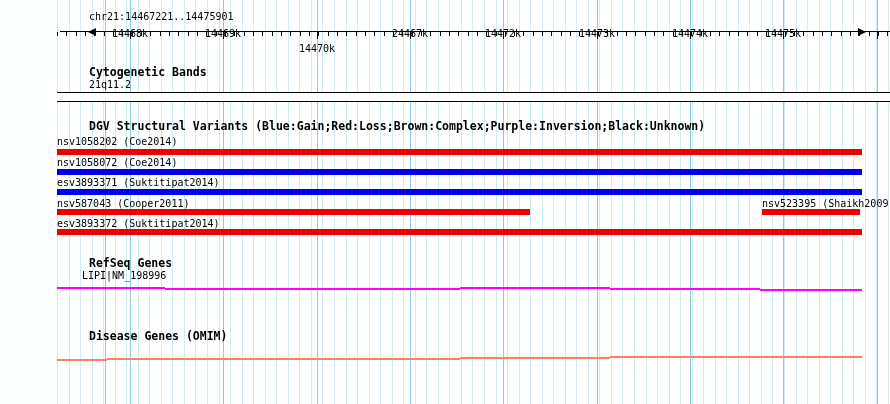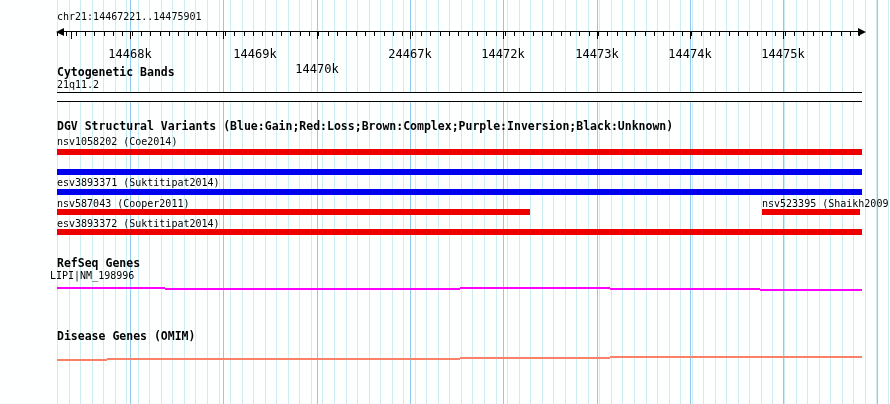--- a/index.html
+++ b/index.html
@@ -4,21 +4,21 @@
 <style>
   html,body{margin:0;padding:0;}
   #app{
     position:relative;
     width:890px;height:404px;
     background:#feffff;
     overflow:hidden;
     font-family:"DejaVu Sans Mono","Liberation Mono",monospace;
     color:#000;
   }
-  .abs{position:absolute;}
+  .abs{position:absolute;padding-left:32px;}
   
   #gridlines{
     left:57px;top:0;width:833px;height:404px;
     background-image:
       repeating-linear-gradient(90deg,#8ecbeb 0 1px,transparent 1px 93.33px),
       repeating-linear-gradient(90deg,#cdedf2 0 1px,transparent 1px 11.54px);
     background-position:73px 0,0 0;
   }
   .txt{white-space:pre;font-size:10px;line-height:12px;}
   .hdr{white-space:pre;font-size:11.5px;line-height:13px;font-weight:bold;}
@@ -26,21 +26,21 @@
   #axis-line{left:60px;top:31px;width:802px;height:1px;background:#000;}
   #arrow-left{left:56px;top:28px;width:0;height:0;
     border-right:8px solid #000;border-top:4px solid transparent;border-bottom:4px solid transparent;}
   #arrow-right{left:858px;top:28px;width:0;height:0;
     border-left:8px solid #000;border-top:4px solid transparent;border-bottom:4px solid transparent;}
   #minor-ticks{left:57px;top:32px;width:806px;height:4px;
     background:repeating-linear-gradient(90deg,#000 0 1px,transparent 1px 9.33px);}
   #major-ticks{left:57px;top:32px;width:806px;height:7px;
     background:repeating-linear-gradient(90deg,#000 0 1px,transparent 1px 93.33px);
     background-position:73px 0;}
-  .tick-label{position:absolute;top:48px;font-size:12px;line-height:12px;transform:translateX(-50%);white-space:pre;}
+  .tick-label{position:absolute;top:28px;font-size:10px;line-height:12px;transform:translateX(-50%);white-space:pre;}
   
   #cytoband-bar{left:57px;top:92px;width:805px;height:8px;
     background:rgba(255,255,255,.92);border-top:1px solid #000;border-bottom:1px solid #000;}
   
   .variant-label{position:absolute;font-size:10px;line-height:12px;white-space:pre;cursor:pointer;}
   .variant-bar{position:absolute;height:6px;cursor:pointer;}
   
   .seg{position:absolute;height:2px;}
   #omim-gene-label{font-size:11px;line-height:13px;}
 </style>
@@ -50,36 +50,37 @@
 <div id="app">
   <div id="gridlines" class="abs"></div>
 
   <div class="abs txt" style="left:57px;top:11px;">chr21:14467221..14475901</div>
   <div id="axis-line" class="abs"></div>
   <div id="arrow-left" class="abs"></div>
   <div id="arrow-right" class="abs"></div>
   <div id="minor-ticks" class="abs"></div>
   <div id="major-ticks" class="abs"></div>
   <span class="tick-label" style="left: 130px;">14468k</span>
-  <span class="tick-label" style="left: 223px; margin-left: 32px;">14469k</span>
+  <span class="tick-label" style="left: 223px;">14469k</span>
   <span class="tick-label" style="left: 317px; margin-top: 15px;">14470k</span>
   <span class="tick-label" style="left: 410px;">24467k</span>
   <span class="tick-label" style="left: 503px;">14472k</span>
   <span class="tick-label" style="left: 597px;">14473k</span>
   <span class="tick-label" style="left: 690px;">14474k</span>
   <span class="tick-label" style="left: 783px;">14475k</span>
 
   <div class="abs hdr" style="left:57px;top:66px;">Cytogenetic Bands</div>
   <div class="abs txt" style="left:57px;top:79px;">21q11.2</div>
   <div id="cytoband-bar" class="abs"></div>
 
   <div class="abs hdr" style="left:57px;top:120px;">DGV Structural Variants (Blue:Gain;Red:Loss;Brown:Complex;Purple:Inversion;Black:Unknown)</div>
 
   <span class="variant-label" style="left: 57px; top: 136px;">nsv1058202 (Coe2014)</span>
   <div class="variant-bar" style="left: 57px; top: 149px; width: 805px; background: rgb(238, 0, 0);"></div>
+  <span class="variant-label" style="left: 57px; top: 157px;">nsv1058072 (Coe2014)</span>
   <div class="variant-bar" style="left: 57px; top: 169px; width: 805px; background: rgb(0, 0, 238);"></div>
   <span class="variant-label" style="left: 57px; top: 177px;">esv3893371 (Suktitipat2014)</span>
   <div class="variant-bar" style="left: 57px; top: 189px; width: 805px; background: rgb(0, 0, 238);"></div>
   <span class="variant-label" style="left: 57px; top: 198px;">nsv587043 (Cooper2011)</span>
   <div class="variant-bar" style="left: 57px; top: 209px; width: 473px; background: rgb(238, 0, 0);"></div>
   <span class="variant-label" style="left: 762px; top: 198px;">nsv523395 (Shaikh2009</span>
   <div class="variant-bar" style="left: 762px; top: 209px; width: 98px; background: rgb(238, 0, 0);"></div>
   <span class="variant-label" style="left: 57px; top: 218px;">esv3893372 (Suktitipat2014)</span>
   <div class="variant-bar" style="left: 57px; top: 229px; width: 805px; background: rgb(238, 0, 0);"></div>
 

